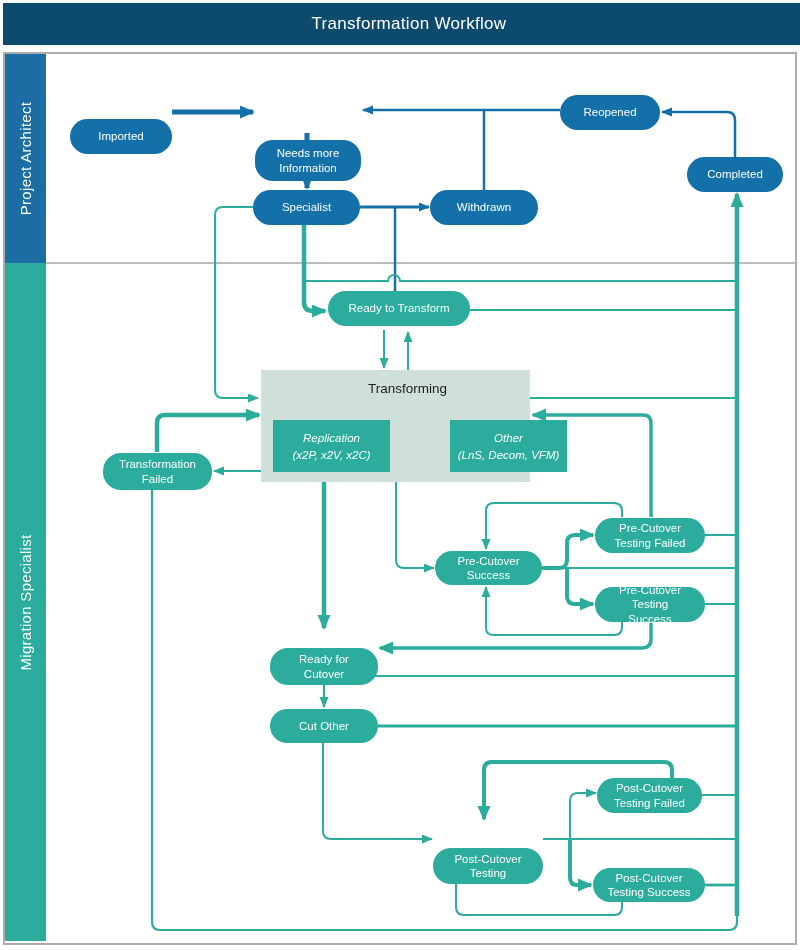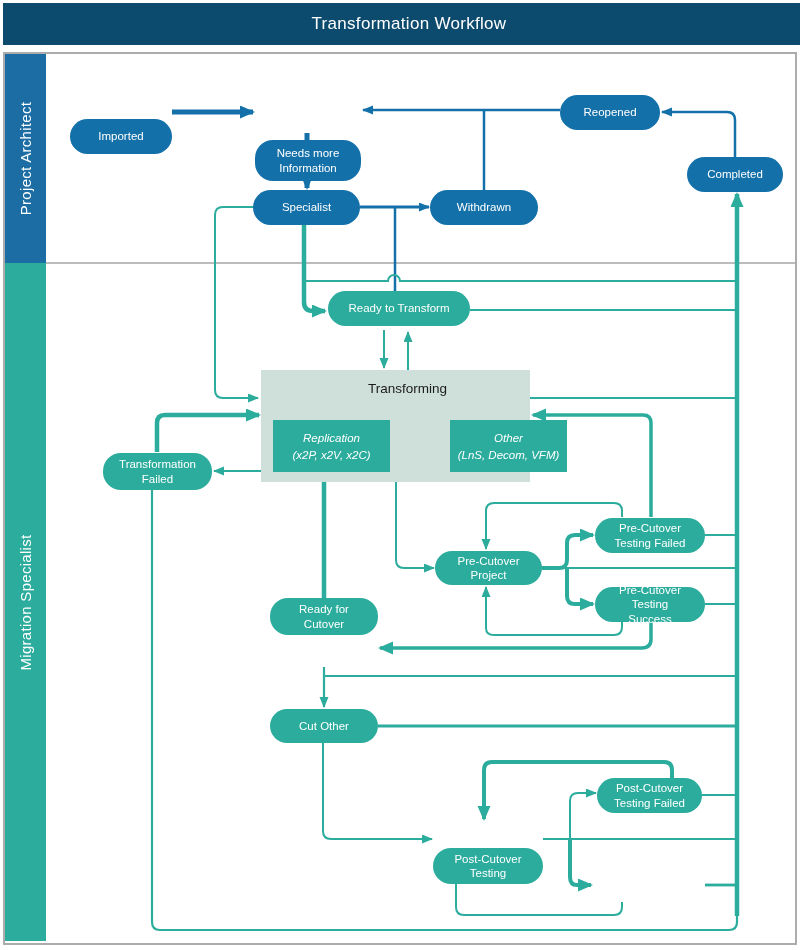--- a/index.html
+++ b/index.html
@@ -155,21 +155,22 @@
       <div>Replication</div>
       <div>(x2P, x2V, x2C)</div>
     </div>
     <div class="sub-box" style="left:141px;margin-left:48px;">
       <div>Other</div>
       <div>(LnS, Decom, VFM)</div>
     </div>
   </div>
 
   <div class="pill teal" style="left:103px; top:453px; width:109px; height:37px;">Transformation Failed</div>
-  <div class="pill teal" style="left:435px; top:551px; width:107px; height:34px;">Pre-Cutover Project</div>
+  <div class="pill teal" style="left:435px; top:551px; width:107px; height:34px;">Pre-Cutover Success</div>
   <div class="pill teal" style="left:595px; top:518px; width:110px; height:35px;">Pre-Cutover Testing Failed</div>
   <div class="pill teal" style="left:595px; top:587px; width:110px; height:35px;">Pre-Cutover Testing Success</div>
-  <div class="pill teal" style="left:270px; top:598px; width:108px; height:37px;">Ready for Cutover</div>
+  <div class="pill teal" style="left:270px; top:648px; width:108px; height:37px;">Ready for Cutover</div>
   <div class="pill teal" style="left:270px; top:709px; width:108px; height:34px;">Cut Other</div>
   <div class="pill teal" style="left:433px; top:848px; width:110px; height:36px;">Post-Cutover Testing</div>
   <div class="pill teal" style="left:597px; top:778px; width:105px; height:35px;">Post-Cutover Testing Failed</div>
+  <div class="pill teal" style="left:593px; top:868px; width:112px; height:34px;">Post-Cutover Testing Success</div>
 
 </div>
 
 </body></html>

